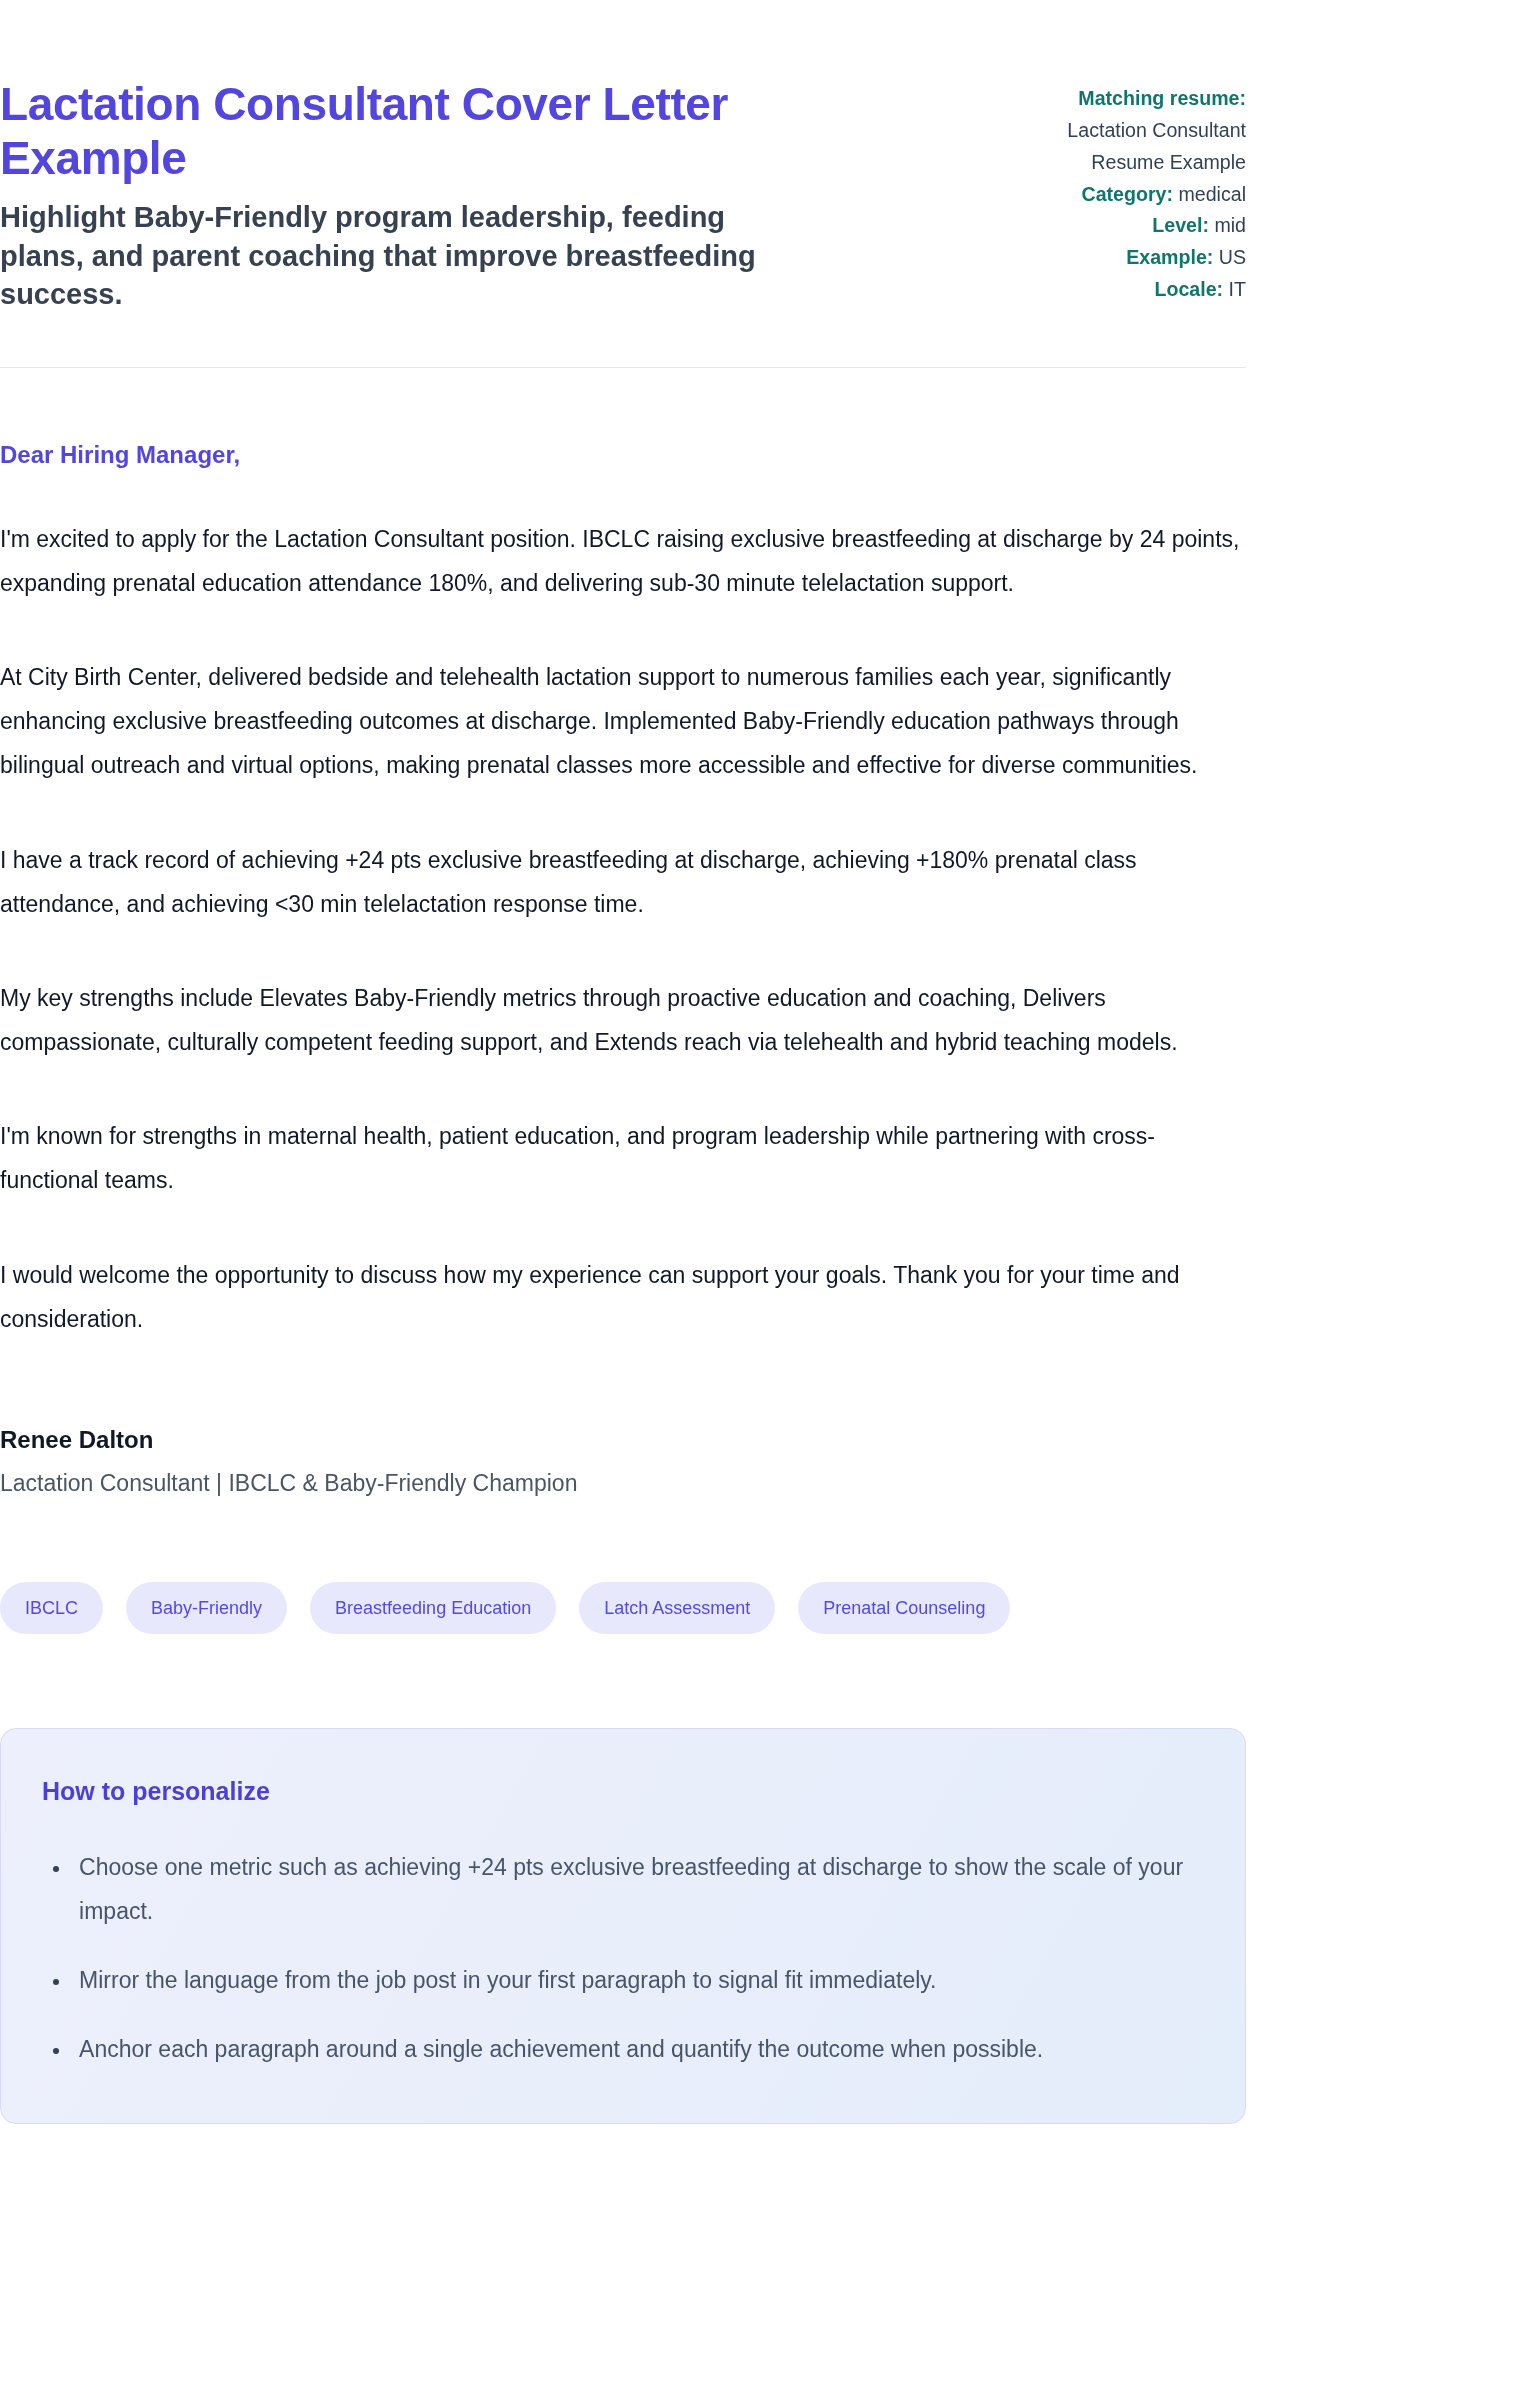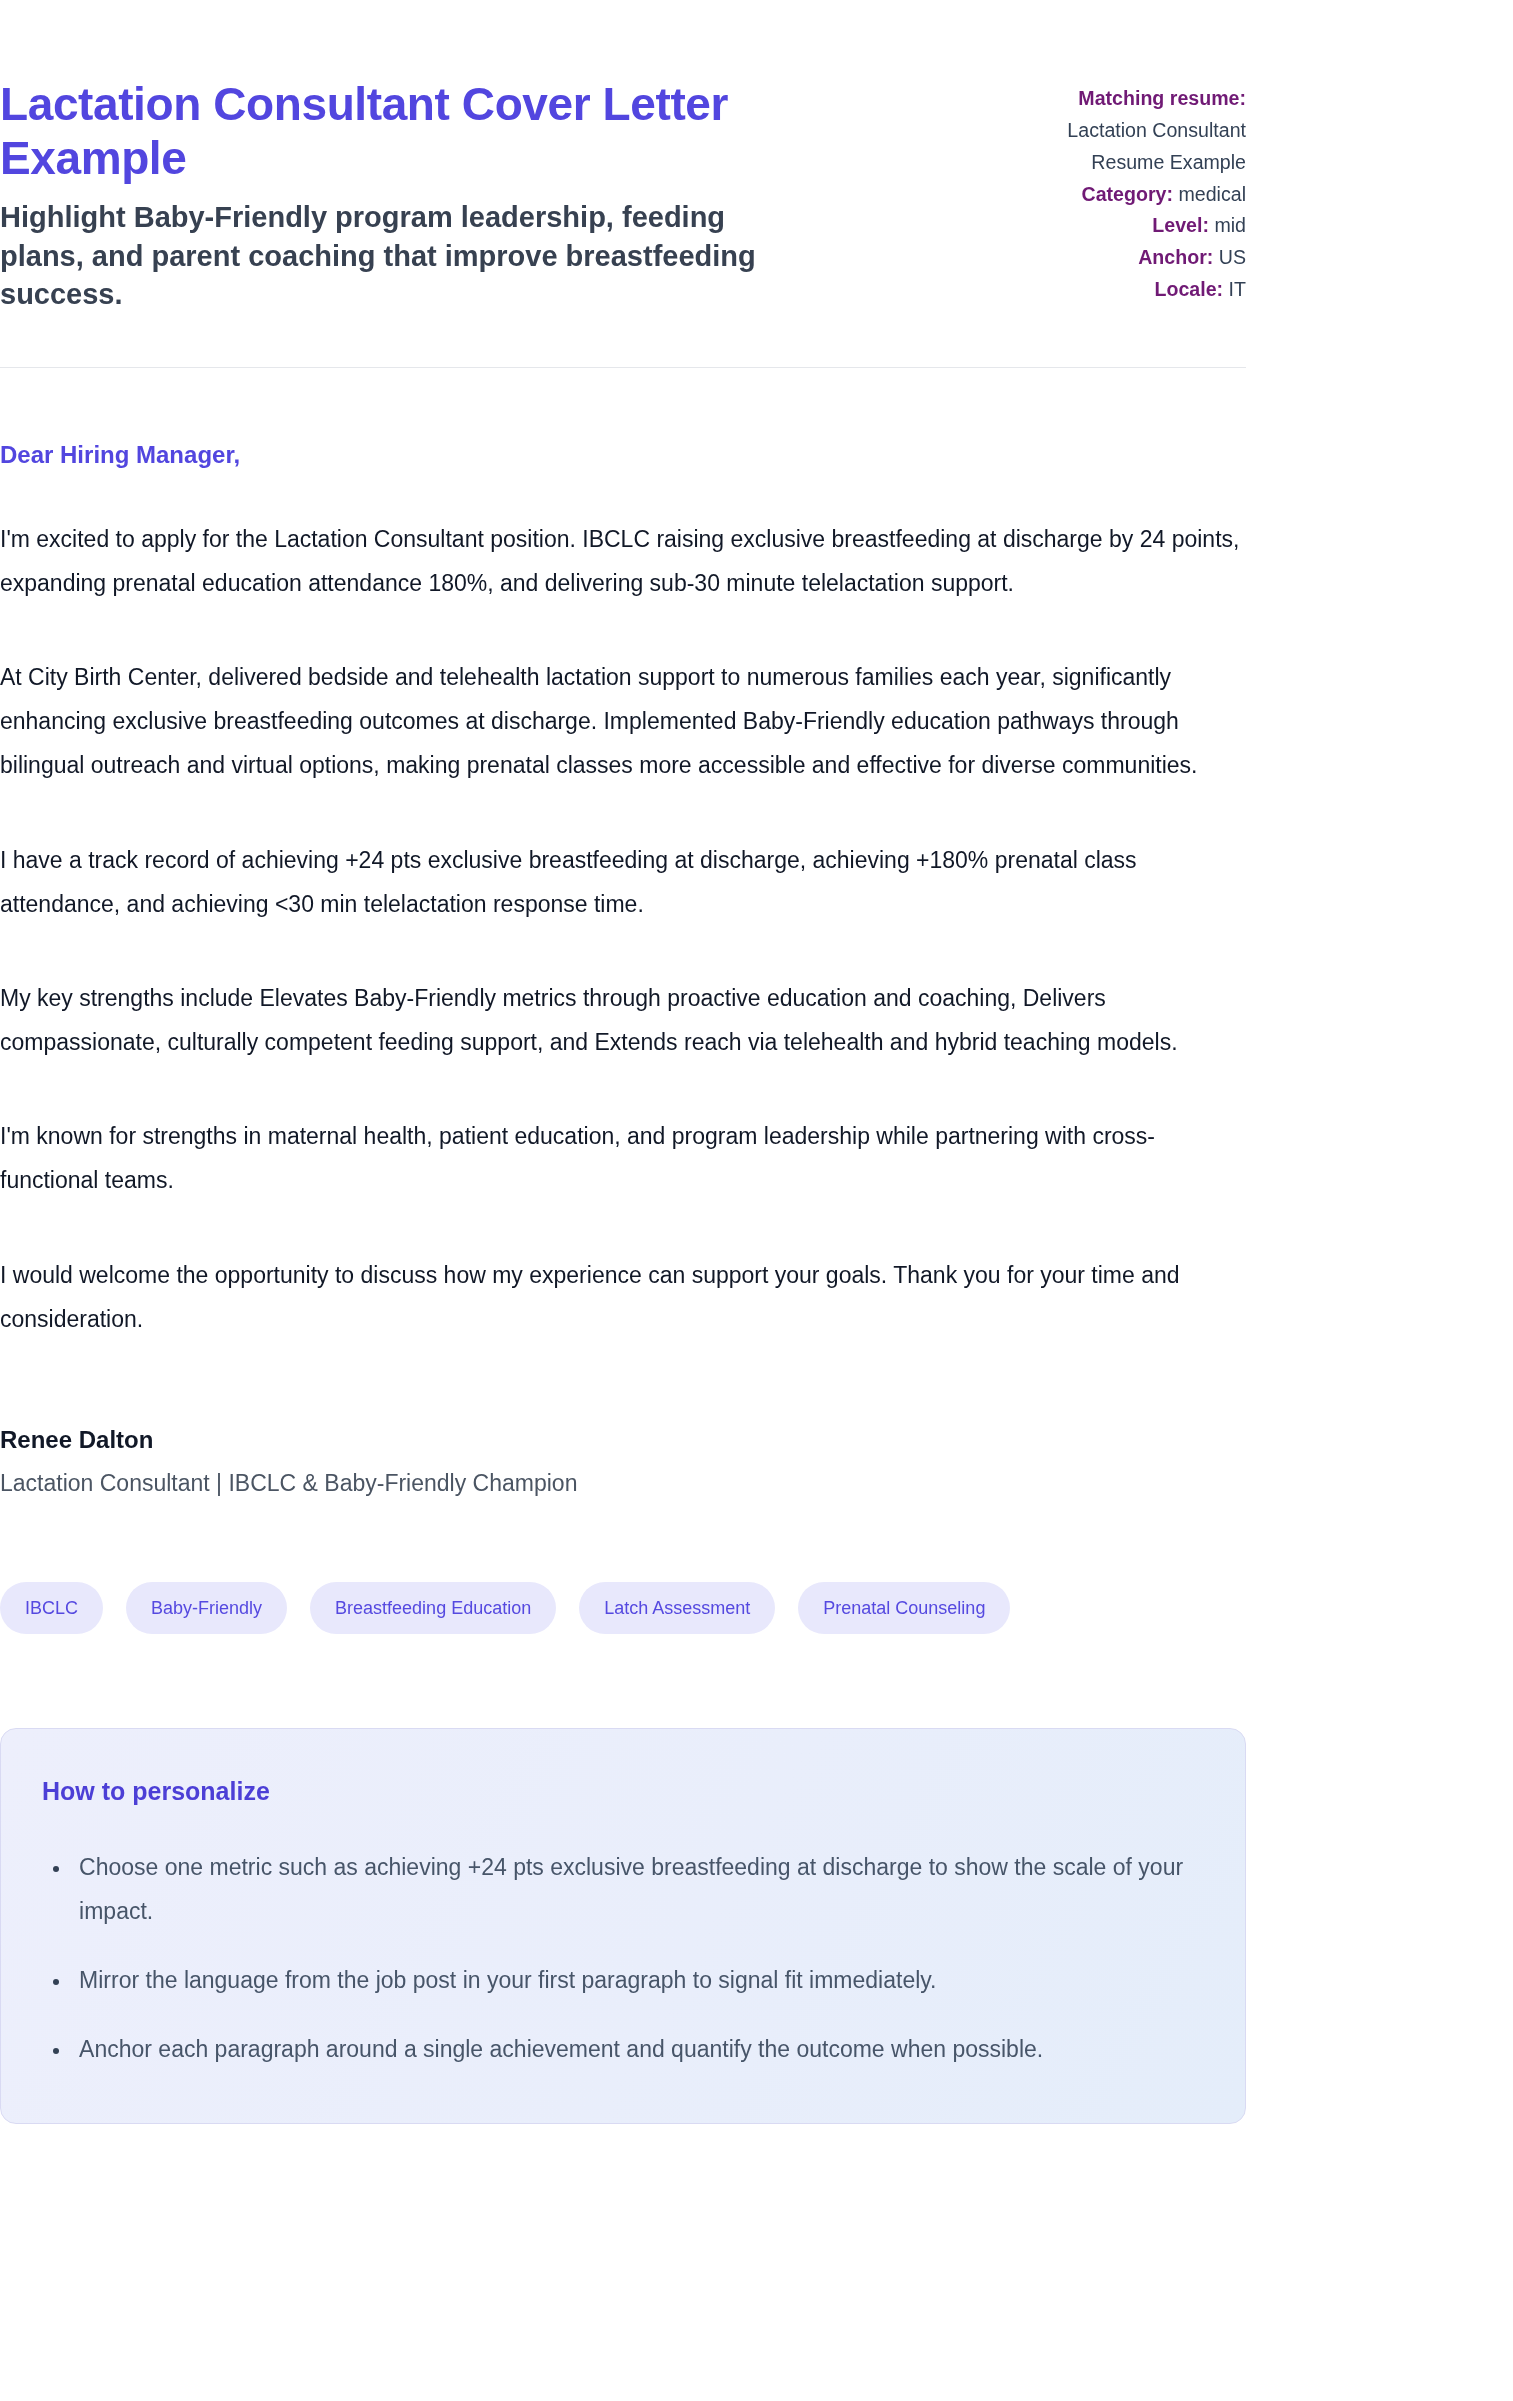--- a/index.html
+++ b/index.html
@@ -47,21 +47,21 @@
   }
   .meta {
     width: 239px;
     flex: 0 0 auto;
     text-align: right;
     font-size: 19.6px;
     line-height: 1.62;
     color: #334155;
     padding-top: 5.3px;
   }
-  .meta-row strong { font-weight: 700; color: #701a75; }
+  .meta-row strong { font-weight: 700; color: #0f766e; }
 
   .divider {
     border: none;
     border-top: 1.8px solid #e5e7eb;
     margin: 53px 0 0 0;
   }
 
   
   .letter { margin-top: 73px; }
   .greeting {
@@ -155,21 +155,21 @@
         </div>
         <div class="meta-row">
           <strong>Category:</strong>
           <span>medical</span>
         </div>
         <div class="meta-row">
           <strong>Level:</strong>
           <span>mid</span>
         </div>
         <div class="meta-row">
-          <strong>Anchor:</strong>
+          <strong>Example:</strong>
           <span>US</span>
         </div>
         <div class="meta-row">
           <strong>Locale:</strong>
           <span>IT</span>
         </div>
       </aside>
     </header>
 
     <hr class="divider">

